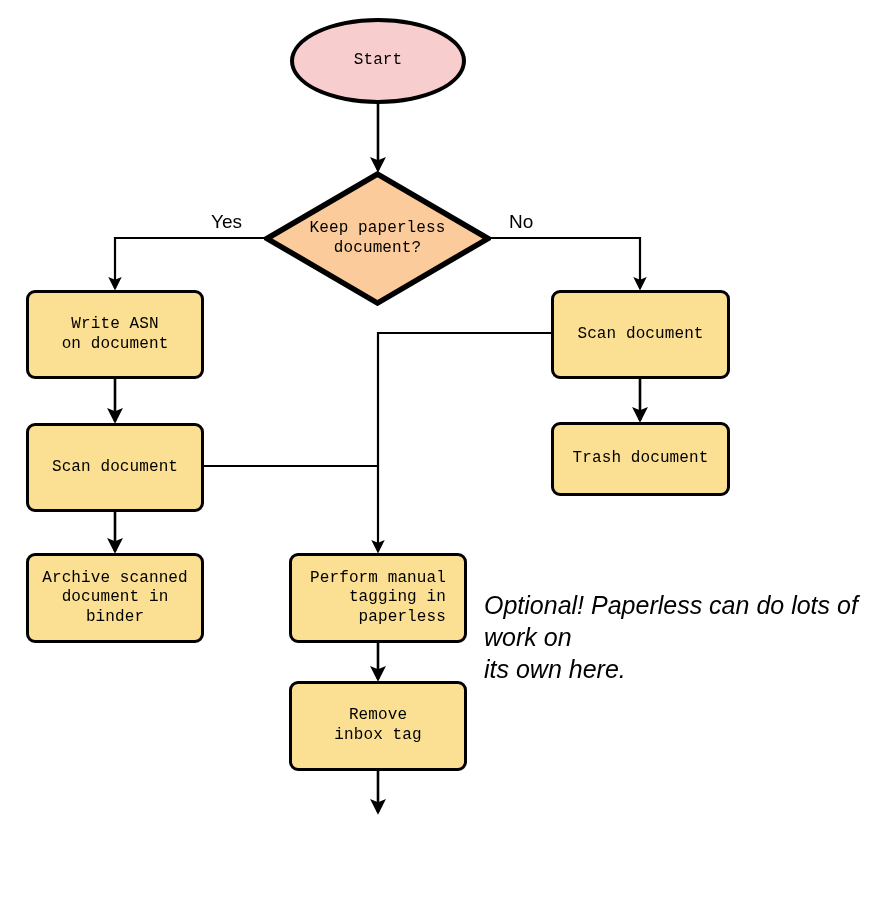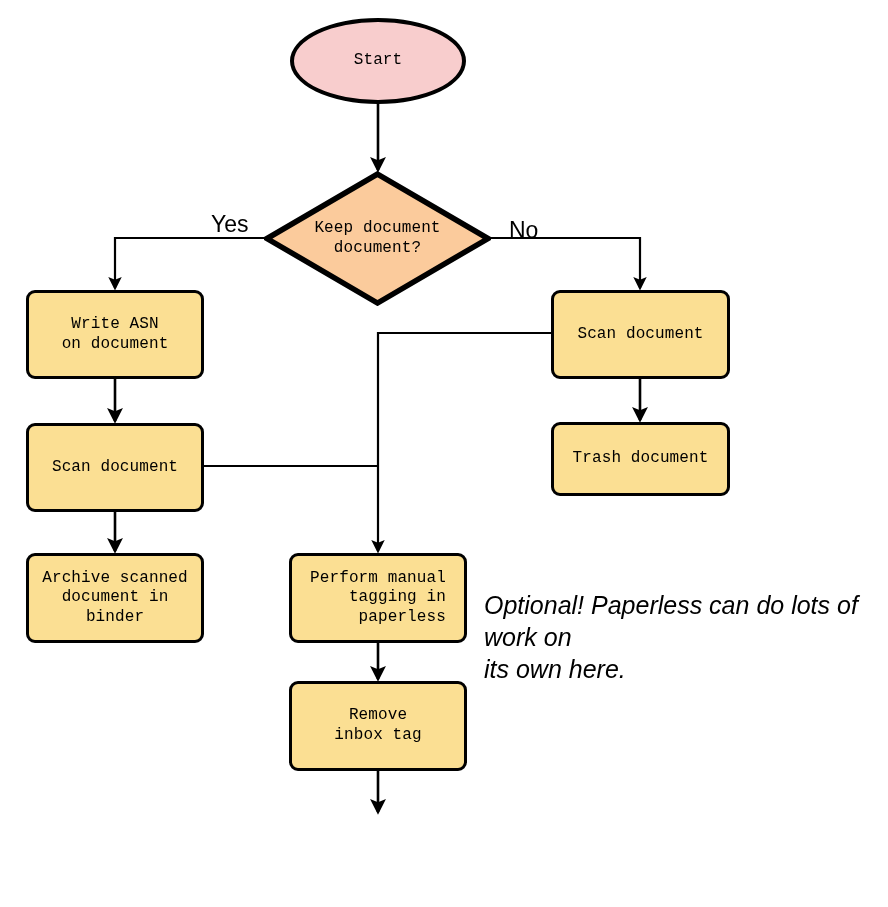--- a/index.html
+++ b/index.html
@@ -63,21 +63,21 @@
     height: 100%;
   }
   .diamond-label {
     position: relative;
     z-index: 2;
     width: 70%;
   }
   .edge-label {
     position: absolute;
     color: #000000;
-    font-size: 23px;
+    font-size: 19px;
     white-space: nowrap;
   }
   .annotation {
     position: absolute;
     color: #000000;
     font-size: 25px;
     font-style: italic;
     line-height: 1.28;
     width: 404px;
   }
@@ -118,27 +118,27 @@
 
   <div class="node node-terminal" style="left:290px; top:18px; width:176px; height:86px;">
     <span class="nodelabel-line">Start</span>
   </div>
 
   <div class="node node-decision" style="left:264px; top:171px; width:227px; height:135px;">
     <svg class="diamond-shape" viewBox="0 0 227 135" preserveAspectRatio="none" xmlns="http://www.w3.org/2000/svg">
       <polygon points="113.5,3 224,67.5 113.5,132 3,67.5" fill="#fbcb9c" stroke="#000000" stroke-width="5.5" stroke-linejoin="miter"></polygon>
     </svg>
     <div class="diamond-label">
-      <span class="nodelabel-line">Keep document</span>
+      <span class="nodelabel-line">Keep paperless</span>
       <span class="nodelabel-line">document?</span>
     </div>
   </div>
 
   <div class="edge-label" style="left:211px; top:211px;">Yes</div>
-  <div class="edge-label" style="left:509px; top:211px;margin-top:6px;">No</div>
+  <div class="edge-label" style="left:509px; top:211px;">No</div>
 
   <div class="node node-process" style="left:26px; top:290px; width:178px; height:89px;">
     <div>
       <span class="nodelabel-line">Write ASN</span>
       <span class="nodelabel-line">on document</span>
     </div>
   </div>
 
   <div class="node node-process" style="left:26px; top:423px; width:178px; height:89px;">
     <span class="nodelabel-line">Scan document</span>

